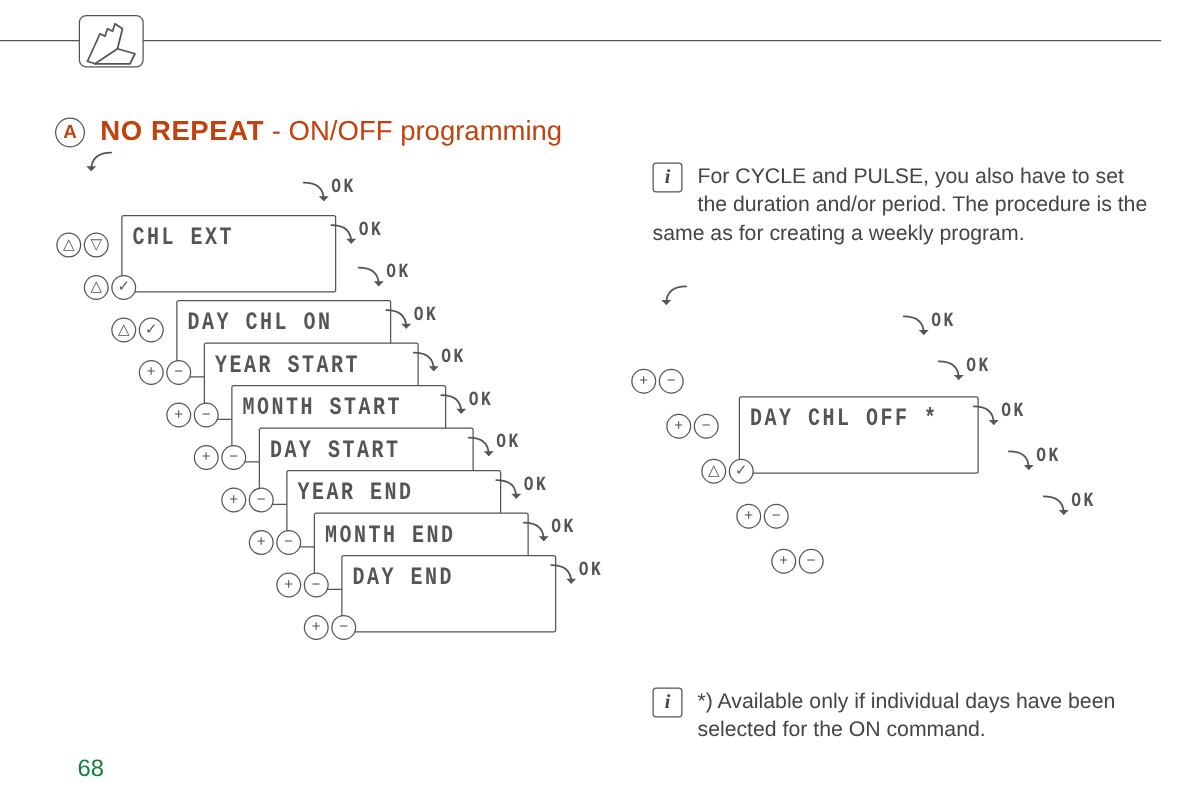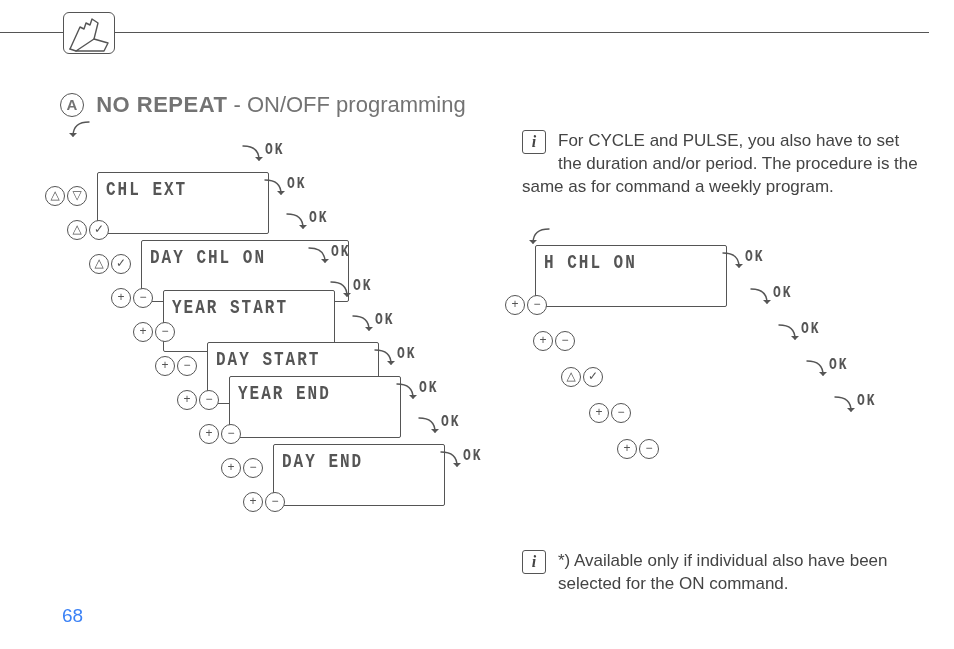--- a/index.html
+++ b/index.html
@@ -2,37 +2,37 @@
 <html><head>
 <meta charset="utf-8">
 <style>
   html,body{margin:0;padding:0;background:#fff;font-family:Arial,Helvetica,sans-serif;color:#444}
   #page{position:relative;width:954px;height:649px}
   
   .hline{position:absolute;left:0;right:25px;top:32px;height:1px;background:#555}
   .card-ico{position:absolute;left:63px;top:12px;width:50px;height:40px;border:1px solid #555;border-radius:6px;background:#fff;overflow:hidden}
   .card-ico svg{width:100%;height:100%}
   
-  .hd{position:absolute;left:60px;top:92px;font-size:22px;color:#737373}
+  .hd{position:absolute;left:44px;top:92px;font-size:22px;color:#c2410c}
   .hd .circ{display:inline-block;width:22px;height:22px;border:1.5px solid #555;border-radius:50%;text-align:center;line-height:22px;font-size:15px;font-weight:bold;margin-right:6px;vertical-align:2px}
   .hd .b{font-family:Arial,Helvetica,sans-serif;font-weight:bold;letter-spacing:0.5px}
   .hd .rest{font-weight:normal}
   
   .lcd{position:absolute;width:180px;height:60px;background:#fff;border:1.5px solid #555;border-radius:2px}
   .lcd .lbl{position:absolute;left:8px;top:6px;font-family:'Courier New',monospace;font-weight:bold;letter-spacing:2px;font-size:16px;color:#555;white-space:nowrap;transform:scaleY(1.25);transform-origin:top left}
   
   
   .ok{position:absolute;font-family:'Courier New',monospace;font-weight:bold;letter-spacing:2px;font-size:13px;color:#555;transform:scaleY(1.25);transform-origin:top left}
   .arrow{position:absolute;width:26px;height:26px}
   .arrow svg{width:100%;height:100%}
   .bubble{position:absolute;width:18px;height:18px;border:1.2px solid #555;border-radius:50%;font-size:12px;line-height:17px;text-align:center;color:#555;background:#fff}
   
   .info{position:absolute;left:522px;width:400px;color:#444;font-size:17px;line-height:1.35}
   .info .ibox{float:left;width:22px;height:22px;border:1.5px solid #555;border-radius:3px;text-align:center;font-family:Georgia,serif;font-style:italic;font-weight:bold;font-size:16px;line-height:22px;margin-right:12px}
-  .pnum{position:absolute;left:62px;bottom:22px;font-size:19px;color:#3b82f6}
+  .pnum{position:absolute;left:62px;bottom:22px;font-size:19px;color:#15803d}
 </style>
 </head>
 <body>
 
 <div id="page">
   <div class="hline"></div>
   <div class="card-ico">
     <svg viewBox="0 0 50 40">
         <g stroke="#555" stroke-width="1.4" fill="none" stroke-linejoin="round" stroke-linecap="round">
       <path d="M6 36 L16 14 L20 16 L22 10 L26 12 L28 6 L34 10 L30 26"></path>
@@ -46,25 +46,25 @@
     <span class="circ">A</span>
     <span class="b">NO REPEAT</span><span class="rest"> - ON/OFF programming</span>
   </div>
 
   <div id="left-stack"></div>
 
   <div id="right-stack"></div>
 
   <div class="info" style="top:130px">
     <div class="ibox">i</div>
-    <div>For CYCLE and PULSE, you also have to set the duration and/or period. The procedure is the same as for command a weekly program.</div>
+    <div>For CYCLE and PULSE, you also have to set the duration and/or period. The procedure is the same as for creating a weekly program.</div>
   </div>
   <div class="info" style="top:550px">
     <div class="ibox">i</div>
-    <div>*) Available only if individual also have been selected for the ON command.</div>
+    <div>*) Available only if individual days have been selected for the ON command.</div>
   </div>
 
   <div class="pnum">68</div>
     <div class="arrow" style="left: 67px; top: 120px;"><svg viewBox="0 0 26 26">
         <g stroke="#555" stroke-width="1.4" fill="none" stroke-linecap="round" stroke-linejoin="round">
           <path d="M22 2 C 12 2 6 6 6 16"></path>
           <path d="M2 13 L6 17 L10 13" fill="#555" stroke="none"></path>
         </g>
       </svg></div>
     <div class="arrow" style="left: 239px; top: 142px;"><svg viewBox="0 0 26 26">
@@ -90,44 +90,47 @@
     <div class="bubble" style="left: 89px; top: 220px;">✓</div>
     <div class="arrow" style="left: 283px; top: 210px;"><svg viewBox="0 0 26 26">
         <g stroke="#555" stroke-width="1.4" fill="none" stroke-linecap="round" stroke-linejoin="round">
           <path d="M4 4 C 14 4 20 8 20 18"></path>
           <path d="M16 15 L20 19 L24 15" fill="#555" stroke="none"></path>
         </g>
       </svg></div>
     <div class="ok" style="left: 309px; top: 208px;">OK</div>
     <div class="bubble" style="left: 89px; top: 254px;">△</div>
     <div class="bubble" style="left: 111px; top: 254px;">✓</div>
-    <div class="lcd" style="left: 141px; top: 240px; width: 170px; padding-left: 36px;">
+    <div class="lcd" style="left: 141px; top: 240px; width: 170px;">
       <div class="lbl">DAY CHL ON</div>
     </div>
     <div class="arrow" style="left: 305px; top: 244px;"><svg viewBox="0 0 26 26">
         <g stroke="#555" stroke-width="1.4" fill="none" stroke-linecap="round" stroke-linejoin="round">
           <path d="M4 4 C 14 4 20 8 20 18"></path>
           <path d="M16 15 L20 19 L24 15" fill="#555" stroke="none"></path>
         </g>
       </svg></div>
     <div class="ok" style="left: 331px; top: 242px;">OK</div>
     <div class="bubble" style="left: 111px; top: 288px;">+</div>
     <div class="bubble" style="left: 133px; top: 288px;">−</div>
-    <div class="lcd" style="left: 163px; top: 290px; width: 170px;">
+    <div class="lcd" style="left: 163px; top: 274px; width: 170px;">
       <div class="lbl">YEAR START</div>
     </div>
     <div class="arrow" style="left: 327px; top: 278px;"><svg viewBox="0 0 26 26">
         <g stroke="#555" stroke-width="1.4" fill="none" stroke-linecap="round" stroke-linejoin="round">
           <path d="M4 4 C 14 4 20 8 20 18"></path>
           <path d="M16 15 L20 19 L24 15" fill="#555" stroke="none"></path>
         </g>
       </svg></div>
     <div class="ok" style="left: 353px; top: 276px;">OK</div>
     <div class="bubble" style="left: 133px; top: 322px;">+</div>
     <div class="bubble" style="left: 155px; top: 322px;">−</div>
+    <div class="lcd" style="left: 185px; top: 308px; width: 170px;">
+      <div class="lbl">MONTH START</div>
+    </div>
     <div class="arrow" style="left: 349px; top: 312px;"><svg viewBox="0 0 26 26">
         <g stroke="#555" stroke-width="1.4" fill="none" stroke-linecap="round" stroke-linejoin="round">
           <path d="M4 4 C 14 4 20 8 20 18"></path>
           <path d="M16 15 L20 19 L24 15" fill="#555" stroke="none"></path>
         </g>
       </svg></div>
     <div class="ok" style="left: 375px; top: 310px;">OK</div>
     <div class="bubble" style="left: 155px; top: 356px;">+</div>
     <div class="bubble" style="left: 177px; top: 356px;">−</div>
     <div class="lcd" style="left: 207px; top: 342px; width: 170px;">
@@ -147,20 +150,23 @@
     </div>
     <div class="arrow" style="left: 393px; top: 380px;"><svg viewBox="0 0 26 26">
         <g stroke="#555" stroke-width="1.4" fill="none" stroke-linecap="round" stroke-linejoin="round">
           <path d="M4 4 C 14 4 20 8 20 18"></path>
           <path d="M16 15 L20 19 L24 15" fill="#555" stroke="none"></path>
         </g>
       </svg></div>
     <div class="ok" style="left: 419px; top: 378px;">OK</div>
     <div class="bubble" style="left: 199px; top: 424px;">+</div>
     <div class="bubble" style="left: 221px; top: 424px;">−</div>
+    <div class="lcd" style="left: 251px; top: 410px; width: 170px;">
+      <div class="lbl">MONTH END</div>
+    </div>
     <div class="arrow" style="left: 415px; top: 414px;"><svg viewBox="0 0 26 26">
         <g stroke="#555" stroke-width="1.4" fill="none" stroke-linecap="round" stroke-linejoin="round">
           <path d="M4 4 C 14 4 20 8 20 18"></path>
           <path d="M16 15 L20 19 L24 15" fill="#555" stroke="none"></path>
         </g>
       </svg></div>
     <div class="ok" style="left: 441px; top: 412px;">OK</div>
     <div class="bubble" style="left: 221px; top: 458px;">+</div>
     <div class="bubble" style="left: 243px; top: 458px;">−</div>
     <div class="lcd" style="left: 273px; top: 444px; width: 170px;">
@@ -168,23 +174,20 @@
     </div>
     <div class="arrow" style="left: 437px; top: 448px;"><svg viewBox="0 0 26 26">
         <g stroke="#555" stroke-width="1.4" fill="none" stroke-linecap="round" stroke-linejoin="round">
           <path d="M4 4 C 14 4 20 8 20 18"></path>
           <path d="M16 15 L20 19 L24 15" fill="#555" stroke="none"></path>
         </g>
       </svg></div>
     <div class="ok" style="left: 463px; top: 446px;">OK</div>
     <div class="bubble" style="left: 243px; top: 492px;">+</div>
     <div class="bubble" style="left: 265px; top: 492px;">−</div>
-    <div class="lcd" style="left: 535px; top: 245px; width: 190px;">
-      <div class="lbl">H CHL ON</div>
-    </div>
     <div class="arrow" style="left: 527px; top: 227px;"><svg viewBox="0 0 26 26">
         <g stroke="#555" stroke-width="1.4" fill="none" stroke-linecap="round" stroke-linejoin="round">
           <path d="M22 2 C 12 2 6 6 6 16"></path>
           <path d="M2 13 L6 17 L10 13" fill="#555" stroke="none"></path>
         </g>
       </svg></div>
     <div class="arrow" style="left: 719px; top: 249px;"><svg viewBox="0 0 26 26">
         <g stroke="#555" stroke-width="1.4" fill="none" stroke-linecap="round" stroke-linejoin="round">
           <path d="M4 4 C 14 4 20 8 20 18"></path>
           <path d="M16 15 L20 19 L24 15" fill="#555" stroke="none"></path>
@@ -195,20 +198,23 @@
     <div class="bubble" style="left: 527px; top: 295px;">−</div>
     <div class="arrow" style="left: 747px; top: 285px;"><svg viewBox="0 0 26 26">
         <g stroke="#555" stroke-width="1.4" fill="none" stroke-linecap="round" stroke-linejoin="round">
           <path d="M4 4 C 14 4 20 8 20 18"></path>
           <path d="M16 15 L20 19 L24 15" fill="#555" stroke="none"></path>
         </g>
       </svg></div>
     <div class="ok" style="left: 773px; top: 283px;">OK</div>
     <div class="bubble" style="left: 533px; top: 331px;">+</div>
     <div class="bubble" style="left: 555px; top: 331px;">−</div>
+    <div class="lcd" style="left: 591px; top: 317px; width: 190px;">
+      <div class="lbl">DAY CHL OFF *</div>
+    </div>
     <div class="arrow" style="left: 775px; top: 321px;"><svg viewBox="0 0 26 26">
         <g stroke="#555" stroke-width="1.4" fill="none" stroke-linecap="round" stroke-linejoin="round">
           <path d="M4 4 C 14 4 20 8 20 18"></path>
           <path d="M16 15 L20 19 L24 15" fill="#555" stroke="none"></path>
         </g>
       </svg></div>
     <div class="ok" style="left: 801px; top: 319px;">OK</div>
     <div class="bubble" style="left: 561px; top: 367px;">△</div>
     <div class="bubble" style="left: 583px; top: 367px;">✓</div>
     <div class="arrow" style="left: 803px; top: 357px;"><svg viewBox="0 0 26 26">

